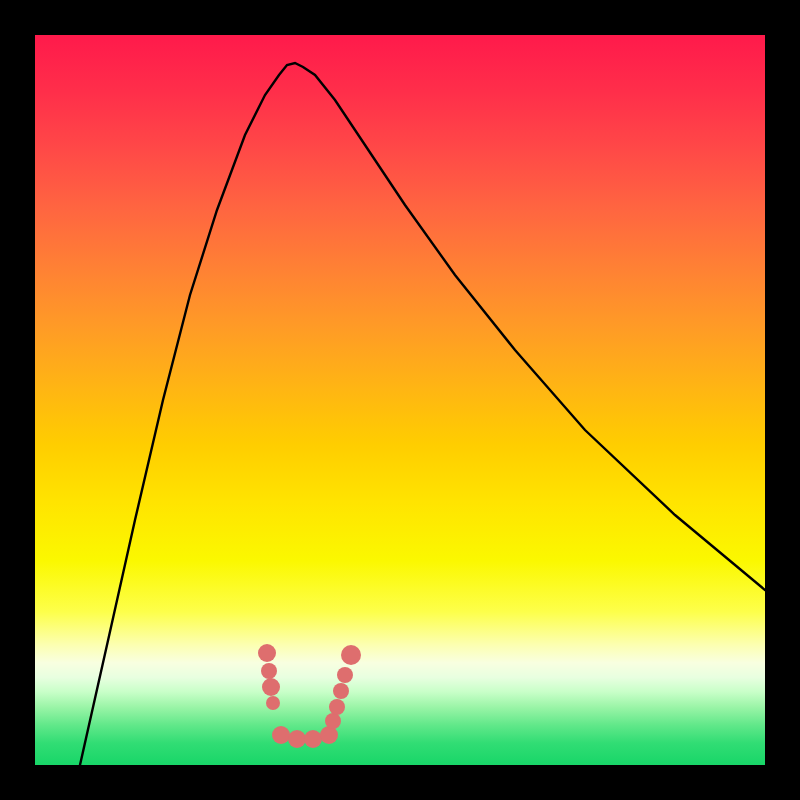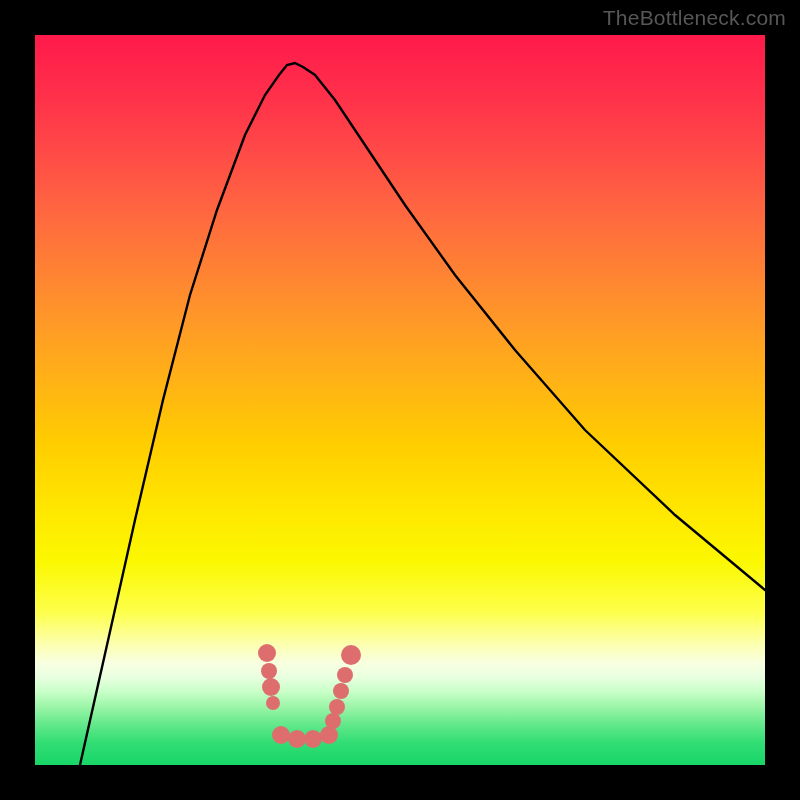--- a/index.html
+++ b/index.html
@@ -94,15 +94,14 @@
           <circle cx="294" cy="700" r="9"></circle>
           <circle cx="298" cy="686" r="8"></circle>
           <circle cx="302" cy="672" r="8"></circle>
           <circle cx="306" cy="656" r="8"></circle>
           <circle cx="310" cy="640" r="8"></circle>
           <circle cx="316" cy="620" r="10"></circle>
         </g>
     </svg>
   </div>
 
-  <div class="watermark">TheBottleneck.com</div>
 
 </div>
 
 </body></html>

